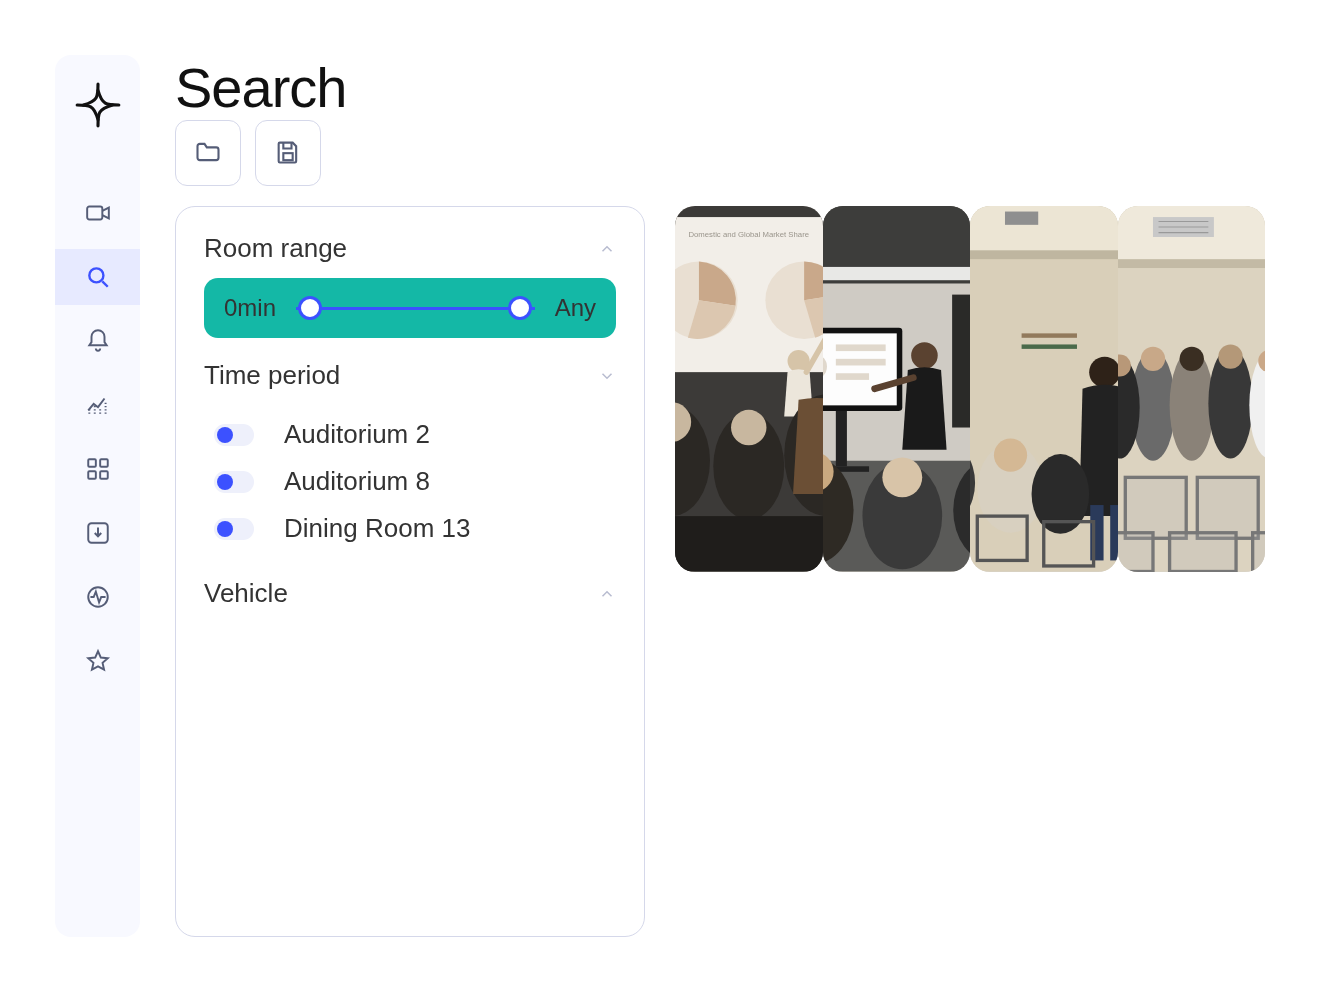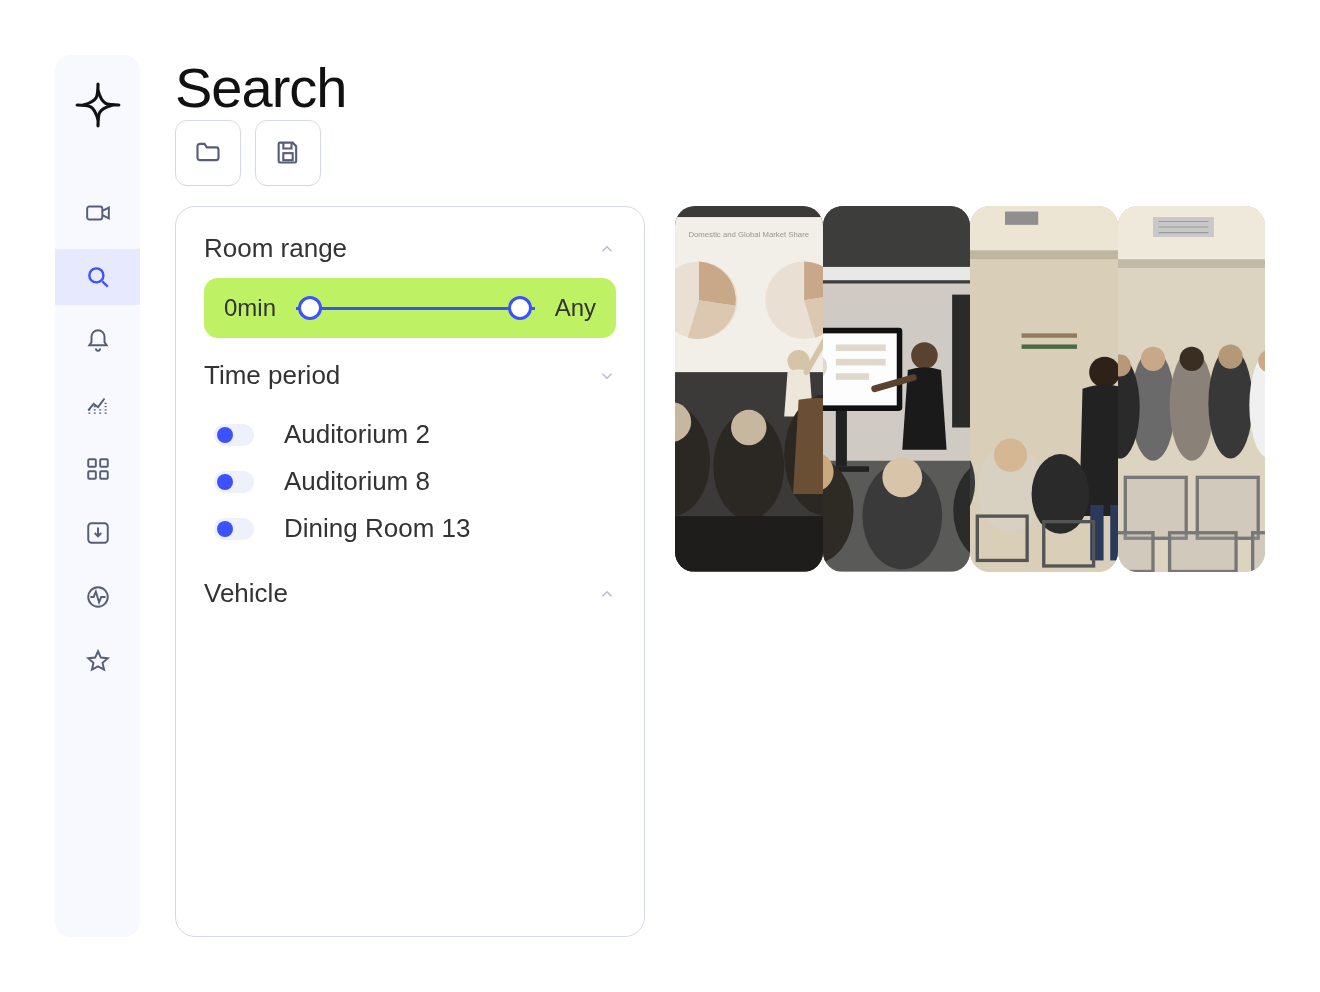--- a/index.html
+++ b/index.html
@@ -114,21 +114,21 @@
     font-weight: 400;
     color: #333;
   }
   .chevron {
     color: #b8bcd0;
     width: 18px;
     height: 18px;
   }
   
   .slider-row {
-    background: #bef264;
+    background: #14b8a6;
     border-radius: 14px;
     padding: 16px 20px;
     display: flex;
     align-items: center;
     gap: 20px;
     margin: 6px 0 14px 0;
   }
   .slider-label {
     font-size: 24px;
     color: #333;

